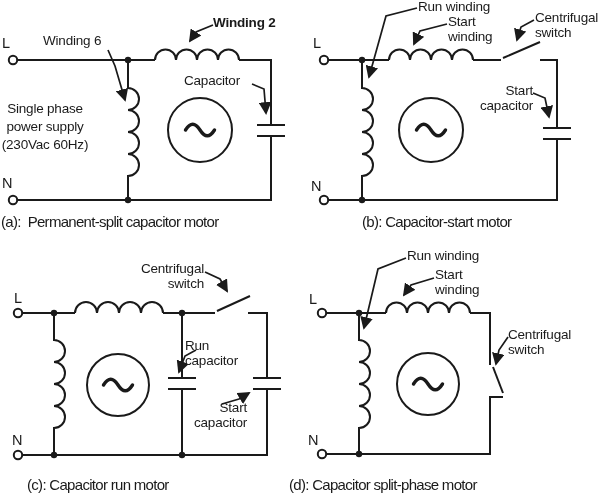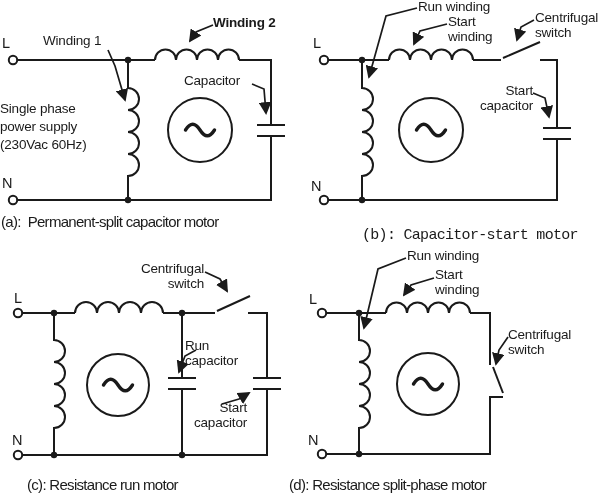--- a/index.html
+++ b/index.html
@@ -3,21 +3,21 @@
 <meta charset="utf-8">
 <style>
   html,body{margin:0;padding:0;background:#fff;}
   .canvas{position:relative;width:602px;height:495px;background:#ffffff;
           font-family:"Liberation Sans",sans-serif;color:#1a1a1a;overflow:hidden;}
   .canvas svg{position:absolute;left:0;top:0;}
   .lbl{position:absolute;font-size:13.5px;line-height:14.5px;letter-spacing:-0.2px;
        white-space:pre-line;}
   .term{font-size:14.5px;line-height:15px;}
   .cap{position:absolute;font-size:15px;line-height:17px;letter-spacing:-0.7px;white-space:pre;}
-  .supply{width:90px;line-height:18px;}
+  .supply{width:90px;text-align:center;line-height:18px;}
   .r{text-align:right;}
   
   .w{fill:none;stroke:#1a1a1a;stroke-width:2;}
   .ld{fill:none;stroke:#1a1a1a;stroke-width:1.7;}
   .dot{fill:#1a1a1a;stroke:none;}
   .tm{fill:#ffffff;stroke:#1a1a1a;stroke-width:2;}
   .ac{fill:none;stroke:#1a1a1a;stroke-width:3.4;stroke-linecap:round;}
   .ah{fill:#1a1a1a;}
 </style>
 </head>
@@ -98,51 +98,51 @@
       <circle class="w" cx="428" cy="384" r="31"></circle>
       <path class="ac" d="M413.5,384 Q420.7,372.5 428,384 Q435.3,395.5 442.5,384"></path>
       <path class="ld" marker-end="url(#arrow)" d="M406,258 L378,269 L364,328"></path>
       <path class="ld" marker-end="url(#arrow)" d="M434,278 L411,285 L404,295"></path>
       <path class="ld" marker-end="url(#arrow)" d="M508,337 L499,350 L496,364"></path>
     </g>
   </svg>
 
   <div class="lbl term" style="left:2px;top:36px;">L</div>
   <div class="lbl term" style="left:2px;top:176px;">N</div>
-  <div class="lbl" style="left:43px;top:34px;">Winding 1</div>
+  <div class="lbl" style="left:43px;top:34px;">Winding 6</div>
   <div class="lbl" style="left:213px;top:16px;font-weight:bold;">Winding 2</div>
   <div class="lbl" style="left:184px;top:74px;">Capacitor</div>
   <div class="lbl supply" style="left:0px;top:100px;">Single phase
 power supply
 (230Vac 60Hz)</div>
   <div class="cap" style="left:1px;top:213px;">(a):  Permanent-split capacitor motor</div>
 
   <div class="lbl term" style="left:313px;top:36px;">L</div>
   <div class="lbl term" style="left:311px;top:179px;">N</div>
   <div class="lbl" style="left:418px;top:0px;">Run winding</div>
   <div class="lbl" style="left:448px;top:15px;">Start
 winding</div>
   <div class="lbl" style="left:535px;top:11px;">Centrifugal
 switch</div>
   <div class="lbl r" style="left:463px;top:84px;width:70px;">Start
 capacitor</div>
-  <div class="cap" style="left:362px;top:227px;font-family:Liberation Mono, monospace;">(b): Capacitor-start motor</div>
+  <div class="cap" style="left:362px;top:213px;">(b): Capacitor-start motor</div>
 
   <div class="lbl term" style="left:14px;top:291px;">L</div>
   <div class="lbl term" style="left:12px;top:433px;">N</div>
   <div class="lbl r" style="left:124px;top:262px;width:80px;">Centrifugal
 switch</div>
   <div class="lbl" style="left:185px;top:339px;">Run
 capacitor</div>
   <div class="lbl r" style="left:177px;top:401px;width:70px;">Start
 capacitor</div>
-  <div class="cap" style="left:27px;top:476px;">(c): Resistance run motor</div>
+  <div class="cap" style="left:27px;top:476px;">(c): Capacitor run motor</div>
 
   <div class="lbl term" style="left:309px;top:292px;">L</div>
   <div class="lbl term" style="left:308px;top:433px;">N</div>
   <div class="lbl" style="left:407px;top:249px;">Run winding</div>
   <div class="lbl" style="left:435px;top:268px;">Start
 winding</div>
   <div class="lbl" style="left:508px;top:328px;">Centrifugal
 switch</div>
-  <div class="cap" style="left:289px;top:476px;">(d): Resistance split-phase motor</div>
+  <div class="cap" style="left:289px;top:476px;">(d): Capacitor split-phase motor</div>
 
 </div>
 
 </body></html>

